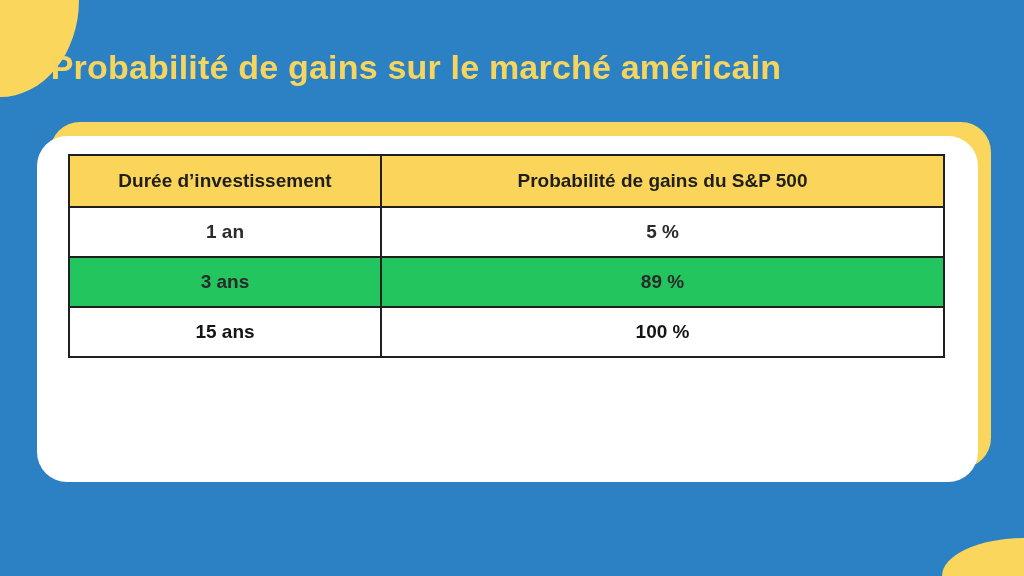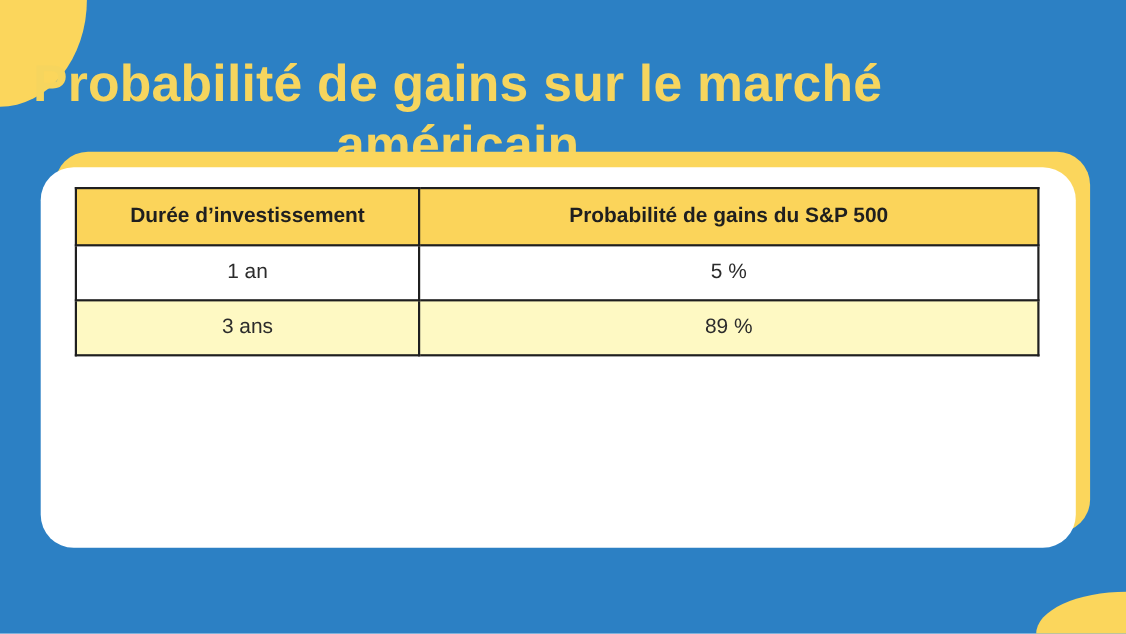--- a/index.html
+++ b/index.html
@@ -28,29 +28,29 @@
     height: 76px;
     right: -82px;
     bottom: -38px;
   }
   .slide-title {
     position: absolute;
     top: 48px;
     left: 0;
     width: 832px;
     text-align: center;
-    font-size: 47px;
+    font-size: 34px;
     font-weight: 700;
     color: #f6d55e;
     letter-spacing: 0.2px;
   }
   .card-wrap {
     position: absolute;
     left: 37px;
-    top: 152px;
+    top: 136px;
     width: 941px;
     height: 346px;
   }
   .card-shadow {
     position: absolute;
     left: 13px;
     top: -14px;
     width: 941px;
     height: 346px;
     background: #fbd65c;
@@ -83,25 +83,25 @@
   }
   .data-table thead th {
     height: 52px;
     background: #fbd45a;
     font-size: 19px;
     font-weight: 700;
   }
   .data-table tbody td {
     height: 50px;
     font-size: 19px;
-    font-weight: 400;
+    font-weight: 700;
     color: #2b2b2b;
     background: #ffffff;
   }
-  .data-table tr.row-cream td { background: #fef9c3; margin-top: 16px; }
+  .data-table tr.row-cream td { background: #22c55e; margin-top: 16px; }
   .data-table tr.row-bold td { font-weight: 700; color: #151515; }
 </style>
 </head>
 <body>
 
 <div class="blob blob-top-left"></div>
 <div class="blob blob-bottom-right"></div>
 
 <h1 class="slide-title">Probabilité de gains sur le marché américain</h1>
 
@@ -121,16 +121,20 @@
       </thead>
       <tbody>
         <tr>
           <td>1 an</td>
           <td>5 %</td>
         </tr>
         <tr class="row-cream">
           <td>3 ans</td>
           <td>89 %</td>
         </tr>
+        <tr class="row-bold">
+          <td>15 ans</td>
+          <td>100 %</td>
+        </tr>
       </tbody>
     </table>
   </div>
 </div>
 
 </body></html>

